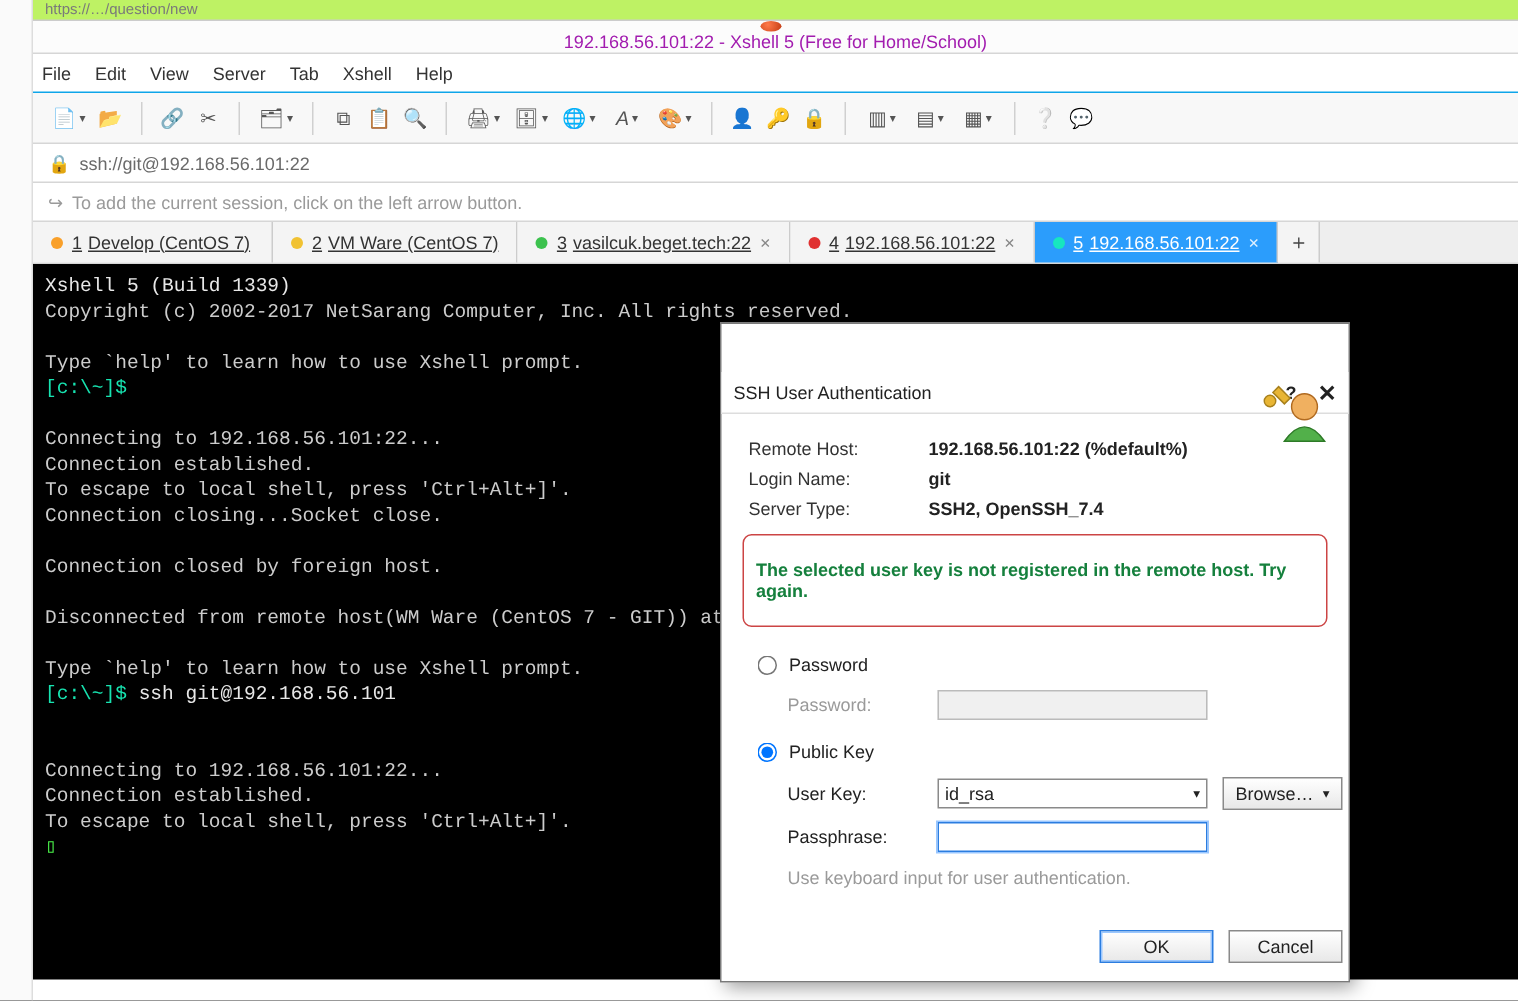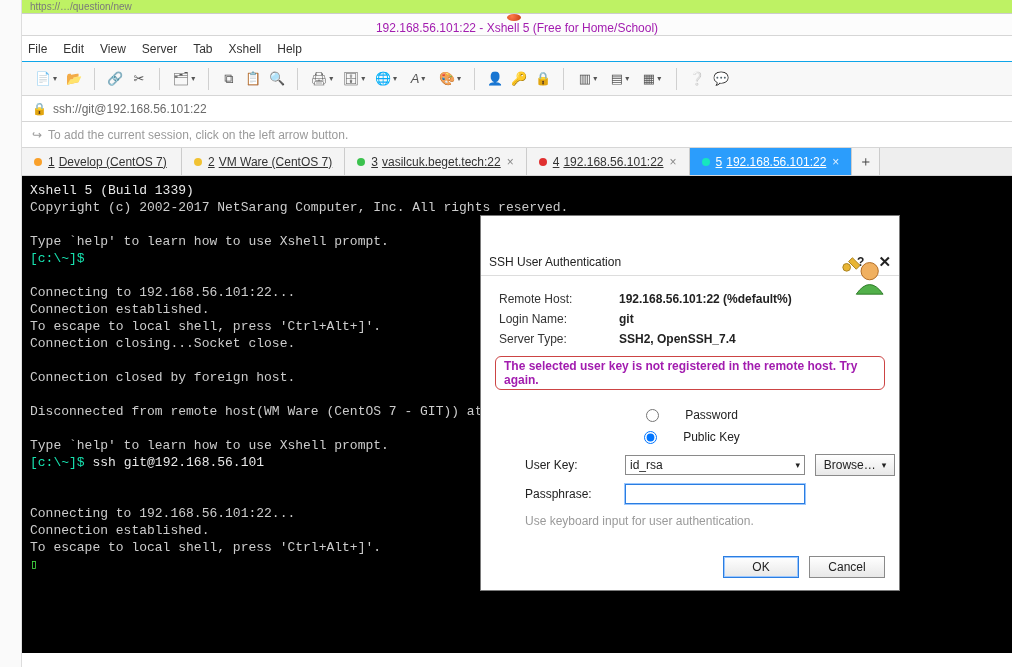--- a/index.html
+++ b/index.html
@@ -126,44 +126,44 @@
   .dlg-body { padding: 10px 14px 2px 18px; }
   .info-row { display: flex; align-items: flex-end; height: 20px; }
   .info-row .k { width: 120px; color: #333; }
   .info-row .v { font-weight: bold; }
   .user-icon {
     position: absolute; right: 14px; top: 36px; width: 46px; height: 46px;
   }
   .error-box {
     margin: 8px 14px 10px 14px;
     border: 1px solid #cc4444; border-radius: 6px;
-    padding: 2px 8px;
-    font-weight: bold; color: #a21caf;
+    padding: 16px 8px;
+    font-weight: bold; color: #15803d;
   }
   .auth-panel { padding: 4px 20px 18px 24px; }
-  .radio-row { display: flex; align-items: center; gap: 24px; height: 22px; justify-content: center; }
+  .radio-row { display: flex; align-items: center; gap: 6px; height: 22px; }
   .radio-row input[type=radio] { margin-right: 2px; }
   .sub { padding: 6px 0 10px 20px; display: grid; grid-template-columns: 90px 180px 80px; row-gap: 8px; column-gap: 10px; align-items: center; }
   .sub.disabled { color: #9a9a9a; }
   .txt-input {
     height: 20px; border: 1px solid #8a8a8a; padding: 0 4px; font-size: 12px;
     background: #fff;
   }
   .txt-input.disabled { background: #f0f0f0; color: #9a9a9a; border-color: #bbb; }
   .txt-input.focus { border: 1px solid #2b7de0; outline: 1px solid #9ac7ff; }
   .select {
     height: 20px; border: 1px solid #8a8a8a; padding: 0 4px; font-size: 12px; background: #fff;
     display: flex; align-items: center; justify-content: space-between;
   }
   .btn {
     height: 22px; border: 1px solid #8a8a8a; background: linear-gradient(#fff,#e8e8e8);
     font-size: 12px; display: flex; align-items: center; justify-content: center;
     padding: 0 8px;
   }
-  .dlg-footer { display: flex; gap: 10px; justify-content: flex-end; padding: 10px 14px 12px; }
+  .dlg-footer { display: flex; gap: 10px; justify-content: flex-end; padding: 10px 4px 12px; }
   .dlg-footer .btn { width: 76px; }
   .dlg-footer .btn.primary { border: 1px solid #2b7de0; box-shadow: 0 0 0 1px #9ac7ff inset; }
   .hint-kbd { color: #9a9a9a; padding-left: 20px; }
   .lock { font-size: 12px; color: #7a7a7a; }
 </style>
 </head>
 <body>
 
 <div class="left-strip"></div>
 
@@ -335,20 +335,25 @@
     </svg>
   </div>
 
   <div class="error-box">The selected user key is not registered in the remote host. Try again.</div>
 
   <div class="auth-panel">
 
     <div class="radio-row">
       <input type="radio" name="auth" style="">
       <span>Password</span>
+    </div>
+    <div class="sub disabled">
+      <span>Password:</span>
+      <input class="txt-input disabled" type="password" disabled="" style="">
+      <span></span>
     </div>
 
     <div class="radio-row">
       <input type="radio" name="auth" checked="" style="">
       <span>Public Key</span>
     </div>
     <div class="sub">
       <span>User Key:</span>
       <div class="select">
         <span>id_rsa</span>

